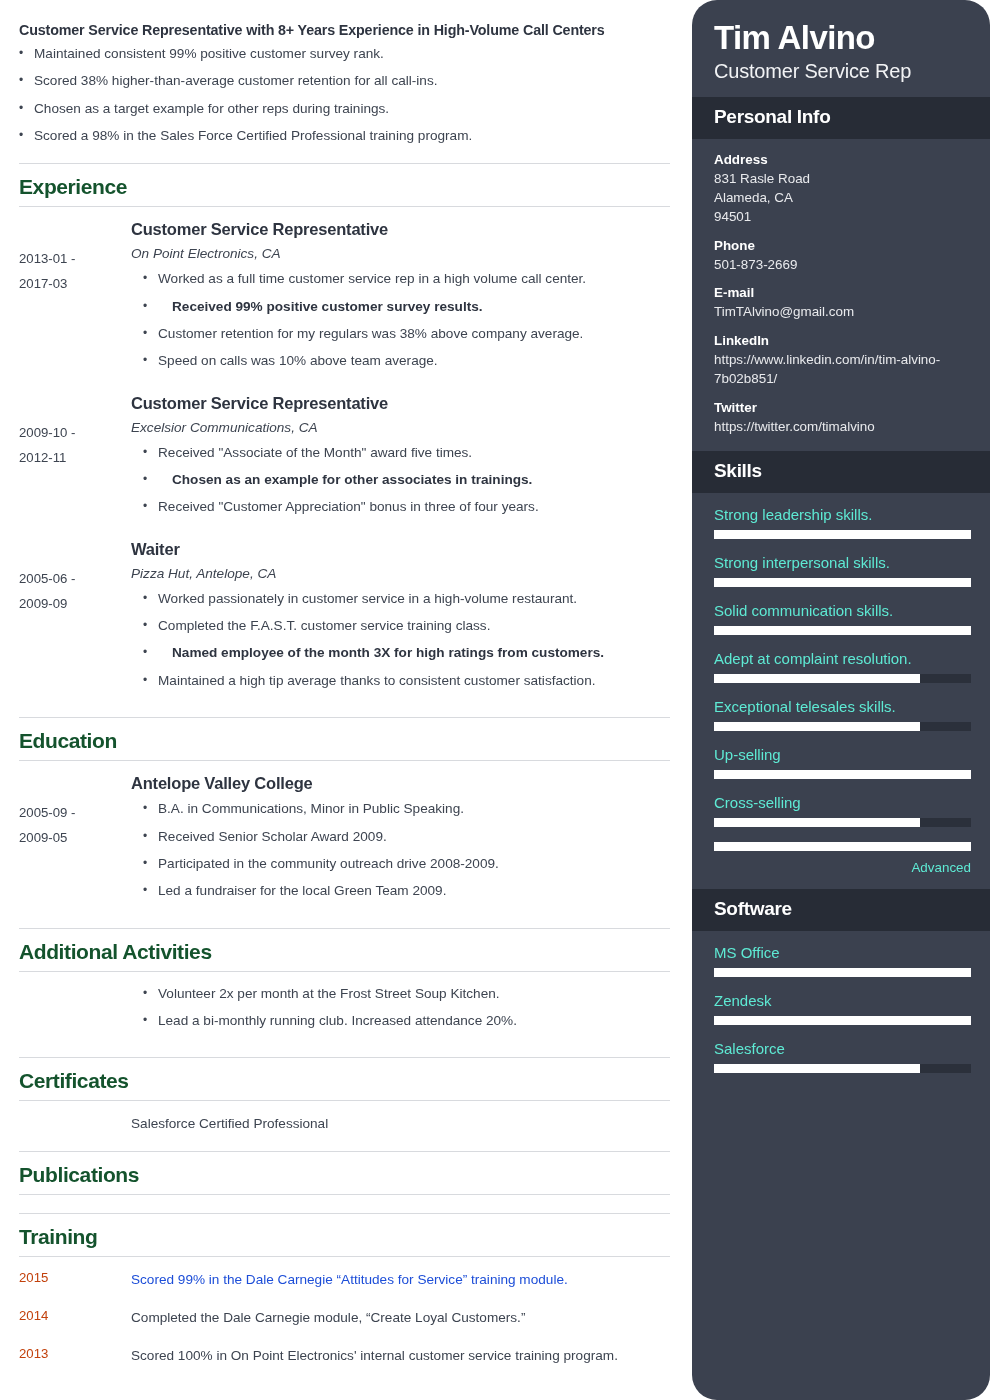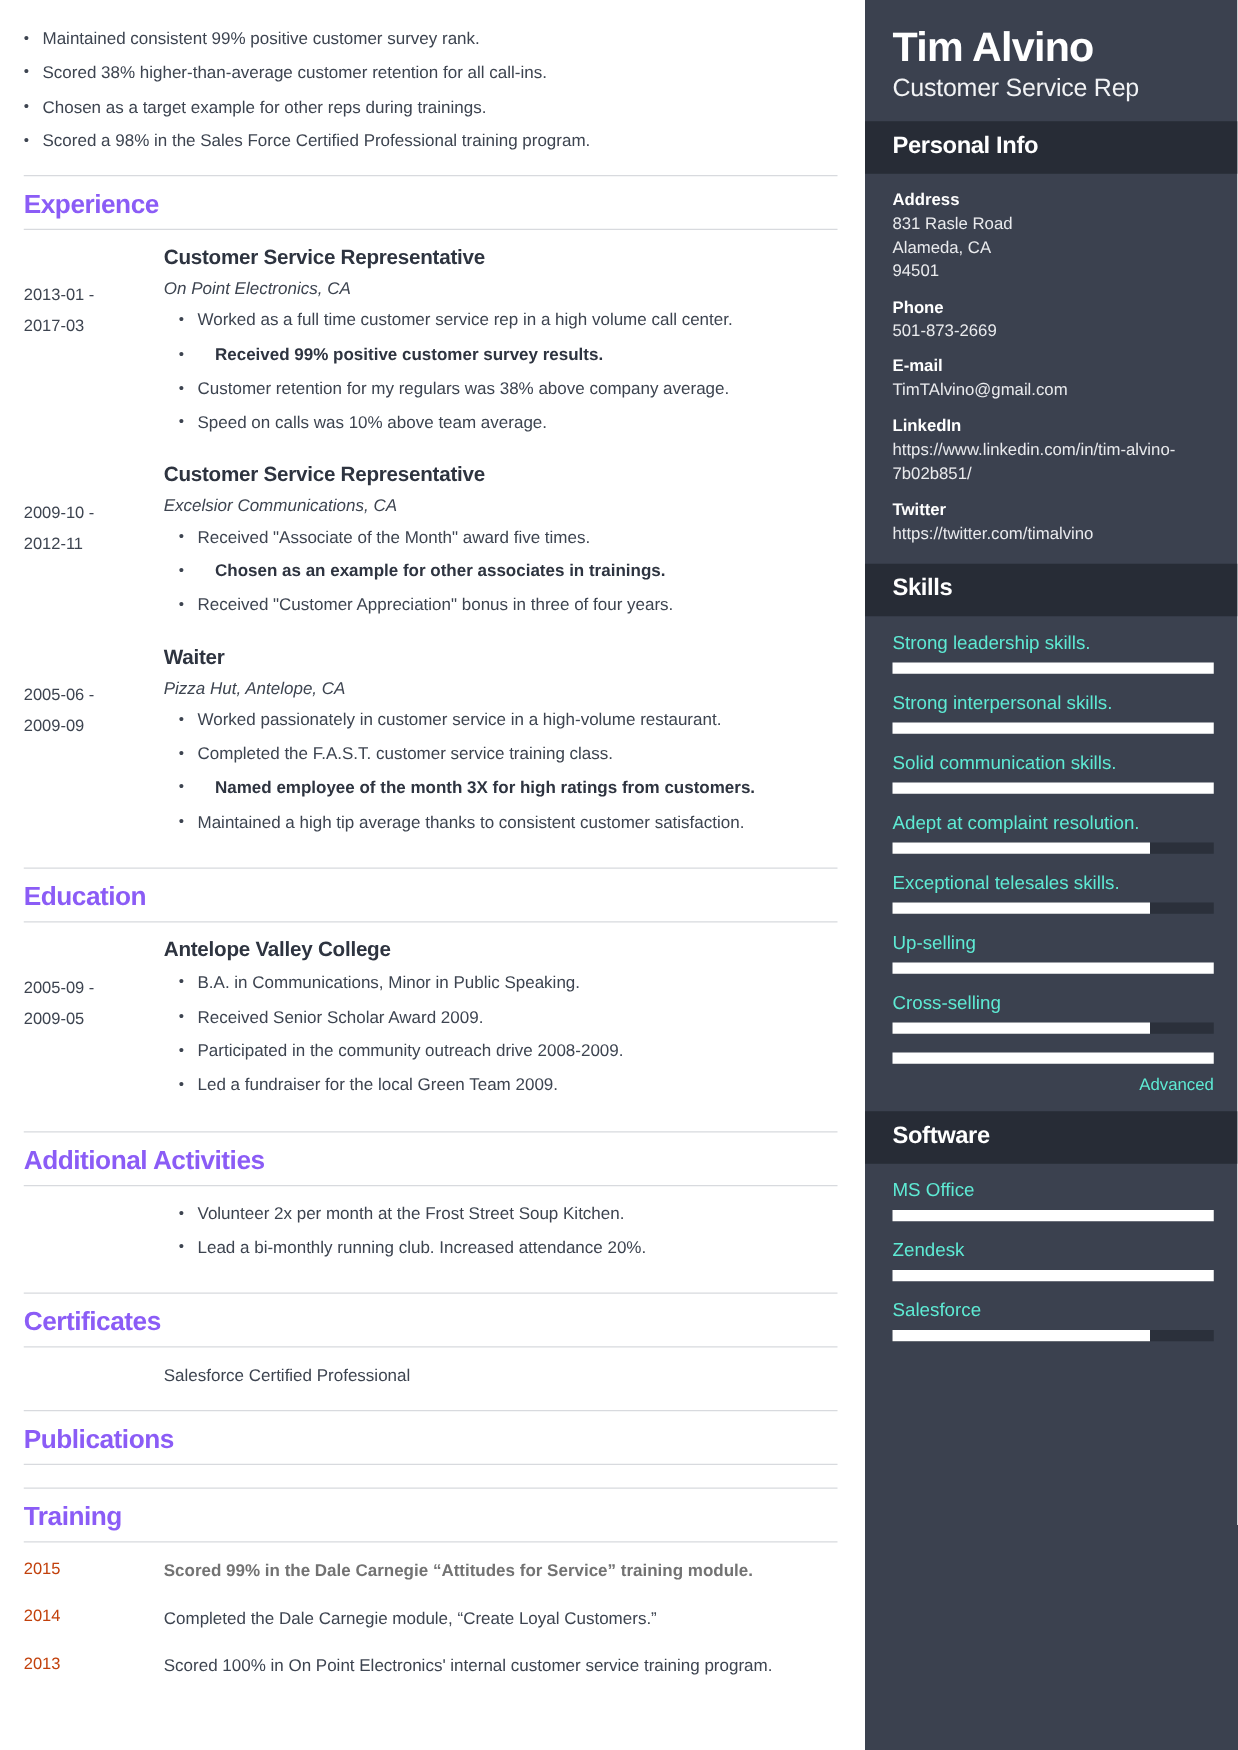--- a/index.html
+++ b/index.html
@@ -48,21 +48,21 @@
 
   .sec-head {
     border-top: 1px solid #d8dade;
     border-bottom: 1px solid #d8dade;
     padding: 12px 0 9px 0;
     margin-bottom: 13px;
   }
   .sec-head h2 {
     font-size: 21px;
     font-weight: bold;
-    color: #8b5cf6;
+    color: #14532d;
     letter-spacing: -0.4px;
     line-height: 1;
   }
 
   .entry { display: flex; margin-bottom: 14px; }
   .entry-date {
     width: 112px;
     flex: 0 0 112px;
     font-size: 13.2px;
     line-height: 1.9;
@@ -95,20 +95,21 @@
   .plain-row .plain-txt b { color: #2e3440; }
   .plain-row.spaced { margin-bottom: 18px; }
   .train-row { margin-bottom: 19px; }
 
   
   .side-col {
     width: 298px;
     height: 1400px;
     background: #3b414f;
     color: #ffffff;
+    border-radius: 25px;
   }
 
   .side-top { padding: 20px 22px 14px 22px; }
   .side-name {
     font-size: 33px;
     font-weight: bold;
     line-height: 1.08;
     letter-spacing: -0.6px;
     color: #ffffff;
   }
@@ -169,20 +170,21 @@
   }
 </style>
 </head>
 <body>
 
 <div class="page">
 
   <div class="main-col">
 
     <div>
+      <div class="summary-title">Customer Service Representative with 8+ Years Experience in High-Volume Call Centers</div>
       <ul id="summary-list">
           <li class="bullet-row">
             <span class="dot">•</span>
             <span class="txt">Maintained consistent 99% positive customer survey rank.</span>
           </li>
           <li class="bullet-row">
             <span class="dot">•</span>
             <span class="txt">Scored 38% higher-than-average customer retention for all call-ins.</span>
           </li>
           <li class="bullet-row">
@@ -348,21 +350,21 @@
       </div>
     </div>
 
     <div class="section">
       <div class="sec-head">
         <h2>Training</h2>
       </div>
       <div id="training-list">
           <div class="plain-row train-row">
             <div class="plain-date">2015</div>
-            <div class="plain-txt"><span style="font-weight: bold; color: #737373;">Scored 99% in the Dale Carnegie “Attitudes for Service” training module.</span></div>
+            <div class="plain-txt"><span style="font-weight: normal; color: #1d4ed8;">Scored 99% in the Dale Carnegie “Attitudes for Service” training module.</span></div>
           </div>
           <div class="plain-row train-row">
             <div class="plain-date">2014</div>
             <div class="plain-txt"><span>Completed the Dale Carnegie module, “Create Loyal Customers.”</span></div>
           </div>
           <div class="plain-row train-row">
             <div class="plain-date">2013</div>
             <div class="plain-txt"><span>Scored 100% in On Point Electronics' internal customer service training program.</span></div>
           </div>
         </div>

